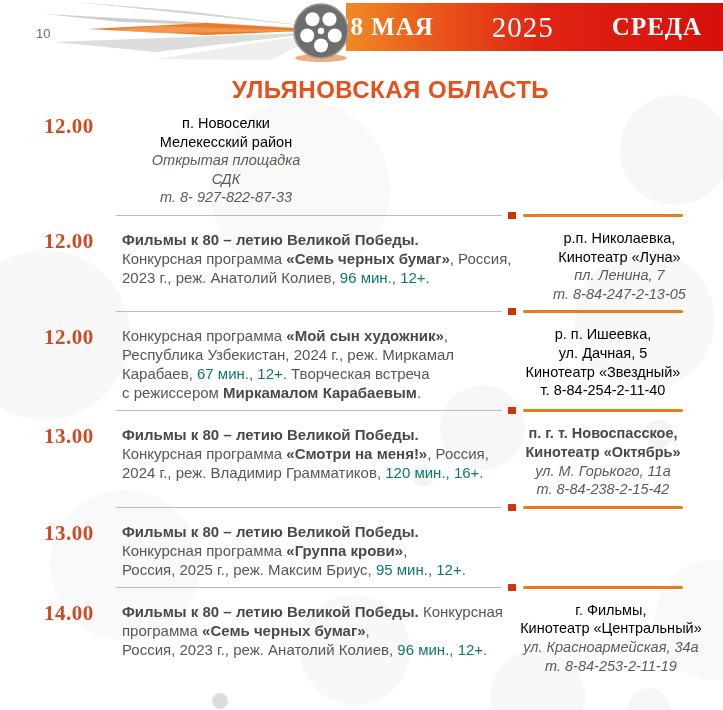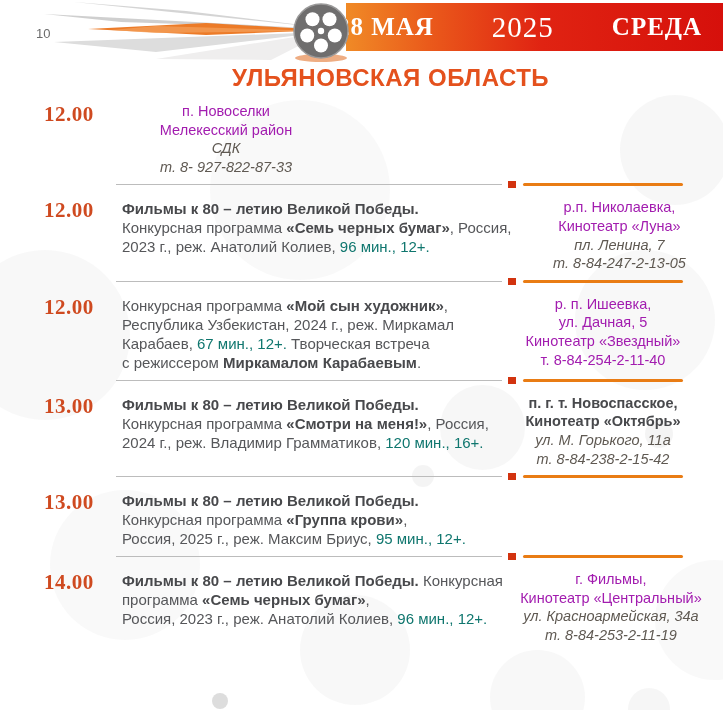--- a/index.html
+++ b/index.html
@@ -31,40 +31,40 @@
     font-family:"Liberation Serif", serif;font-weight:normal;
     color:#ffffff;font-size:29px;letter-spacing:1px;
   }
   .banner .b-sep{
     width:3px;height:36px;background:rgba(255,236,220,0.85);
     box-shadow:2px 1px 2px rgba(100,0,0,0.45);
   }
   .reel{position:absolute;left:291px;top:1px;}
   
   .region-title{
-    margin-top:0;text-align:center;padding-left:58px;
+    margin-top:12px;text-align:center;padding-left:58px;
     font-size:24px;font-weight:bold;color:#e4511d;letter-spacing:0.5px;
     position:relative;z-index:2;
   }
   
   .events{position:relative;z-index:2;margin-top:10px;padding:0 12px 0 44px;}
   .event-row{display:flex;align-items:flex-start;margin-bottom:2px;}
   .event-time{
     width:74px;flex:none;
     font-family:"Liberation Serif", serif;font-weight:bold;
     font-size:21px;color:#cf4a20;letter-spacing:0.5px;line-height:1;
     padding-top:2px;
   }
   .event-desc{flex:1;padding-left:4px;padding-top:1px;}
   .desc-line{font-size:15px;line-height:19px;color:#56575a;white-space:nowrap;}
   .seg{color:#56575a;}
   .seg-b{font-weight:bold;color:#48494c;}
   .seg-lt{color:#0f766e;}
   .event-loc{width:216px;flex:none;text-align:center;padding-top:0px;}
-  .loc-line{font-size:14.5px;line-height:18.6px;color:#a21caf;white-space:nowrap;}
+  .loc-line{font-size:14.5px;line-height:18.6px;color:#000000;white-space:nowrap;}
   .loc-i{font-style:italic;color:#5f5952;}
   .loc-b{font-weight:bold;color:#48494c;}
   
   .divider{
     display:flex;align-items:center;height:9px;
     margin:4px 0 9px 0;
   }
   .div-gray{margin-left:72px;width:386px;height:1px;background:#bcbcbc;flex:none;}
   .div-square{margin-left:6px;width:8px;height:7px;background:#d2330f;flex:none;}
   .div-orange{margin-left:7px;width:160px;height:3px;background:#e97c14;border-radius:2px;flex:none;}
@@ -119,20 +119,21 @@
 </div>
 
 <div class="region-title">УЛЬЯНОВСКАЯ ОБЛАСТЬ</div>
 
 <div class="events">
     <div class="event-row">
       <div class="event-time">12.00</div>
       <div class="event-loc">
         <div class="loc-line">п. Новоселки</div>
         <div class="loc-line">Мелекесский район</div>
+        <div class="loc-line loc-i">Открытая площадка</div>
         <div class="loc-line loc-i">СДК</div>
         <div class="loc-line loc-i">т. 8- 927-822-87-33</div>
       </div>
     </div>
     <div class="divider">
       <span class="div-gray"></span>
       <span class="div-square"></span>
       <span class="div-orange"></span>
     </div>
     <div class="event-row">

